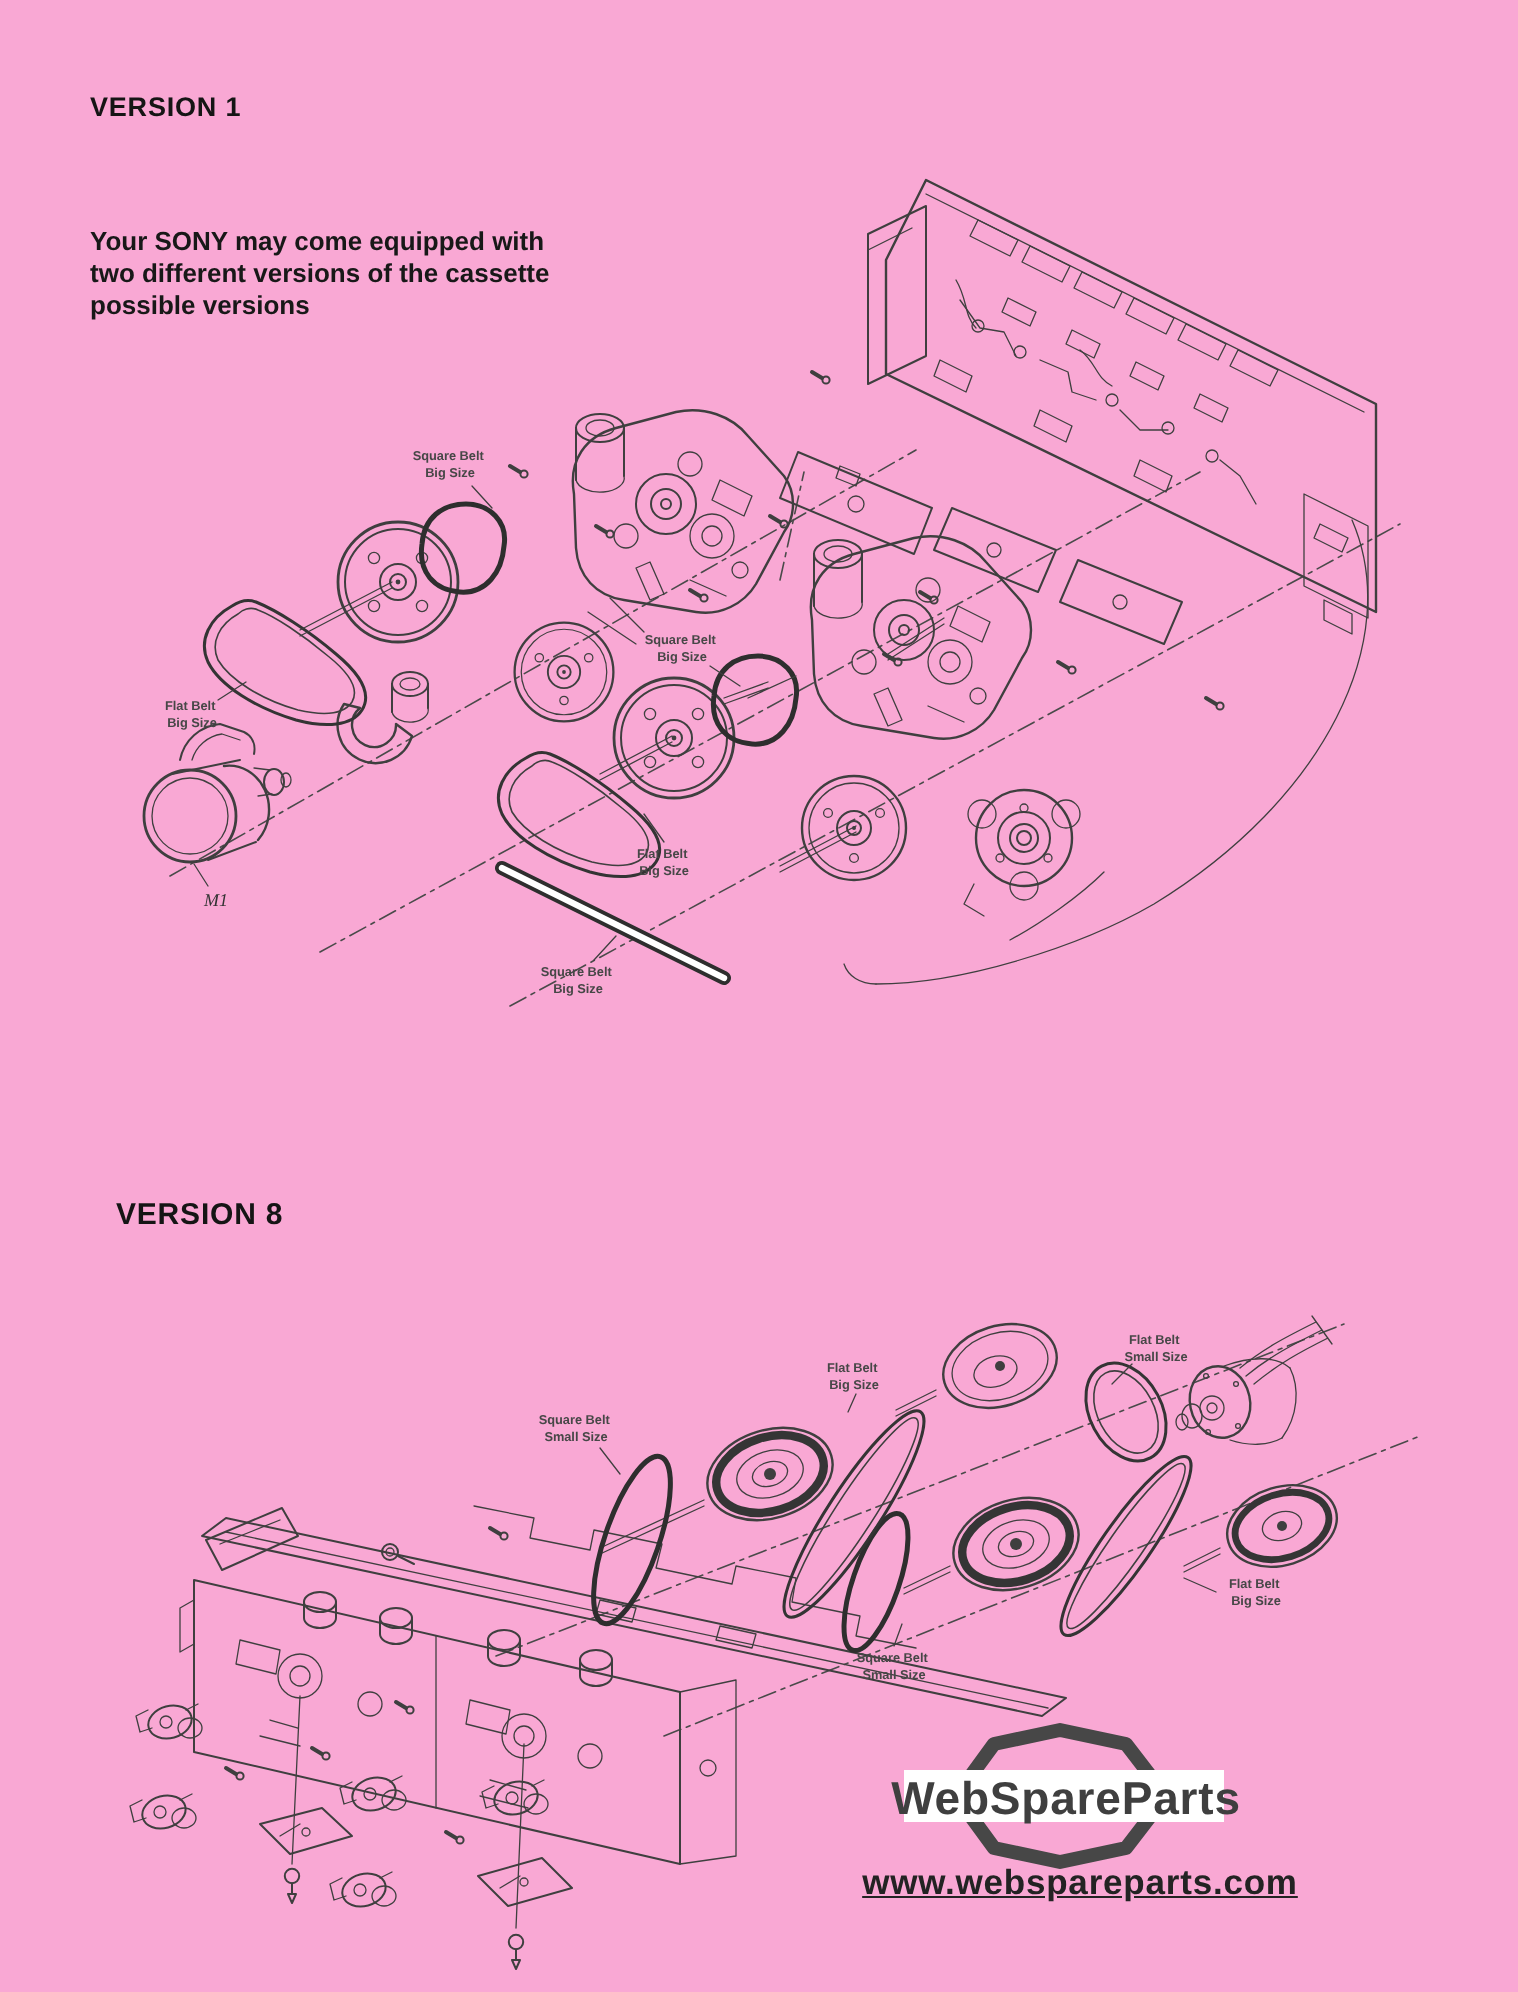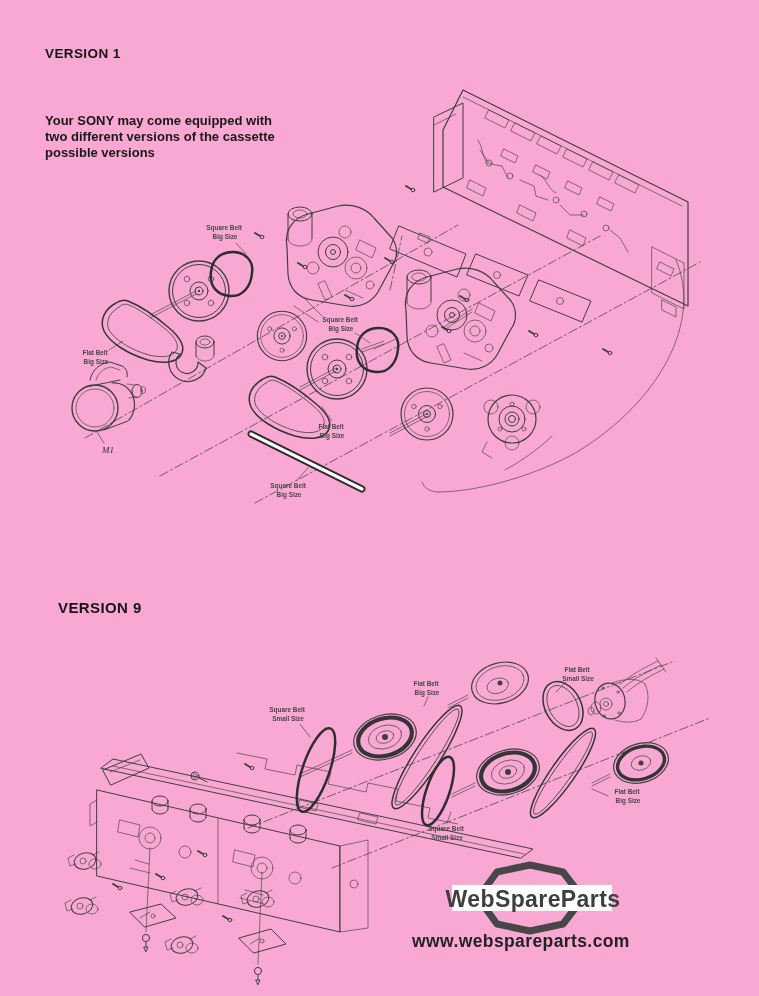--- a/index.html
+++ b/index.html
@@ -28,37 +28,37 @@
   .d .sw2{stroke-width:2;}
   .d .dk{fill:#3f3f3f;stroke:none;}
   .d .hex{stroke:#474747;stroke-width:7;stroke-linejoin:round;fill:none;}
   .d .wfill{fill:#ffffff;stroke:none;}
   .lbl{fill:#474747;stroke:none;font-family:"Liberation Sans",sans-serif;
        font-size:6.4px;font-weight:bold;text-anchor:middle;}
   .m1lbl{fill:#333;stroke:none;font-family:"Liberation Serif",serif;
        font-size:9px;font-style:italic;text-anchor:middle;}
   .brand{position:absolute;left:440px;top:886px;width:186px;text-align:center;z-index:2;
          font-size:23px;font-weight:bold;letter-spacing:.4px;color:#3f3f3f;}
-  .url{position:absolute;left:412px;top:931px;width:256px;z-index:2;
-       font-size:17.5px;font-weight:bold;letter-spacing:.4px;color:#232323;}
+  .url{position:absolute;left:412px;top:931px;width:256px;text-align:center;z-index:2;
+       font-size:17.5px;font-weight:bold;letter-spacing:.4px;color:#232323;text-decoration:underline;}
 </style>
 </head>
 <body>
 
 <div class="page">
 
   <div class="heading h-v1">VERSION 1</div>
 
   <div class="intro">
     <div>Your SONY may come equipped with</div>
     <div>two different versions of the cassette</div>
     <div>possible versions</div>
   </div>
 
-  <div class="heading h-v2">VERSION 9</div>
+  <div class="heading h-v2">VERSION 8</div>
 
   <svg class="diagram d" width="759" height="996" viewBox="0 0 759 996">
 
     <defs>
 
       <g id="scr">
           <circle r="1.8"></circle>
           <path d="M-7,-4 L-2,-1" class="sw2"></path>
         </g>
 

